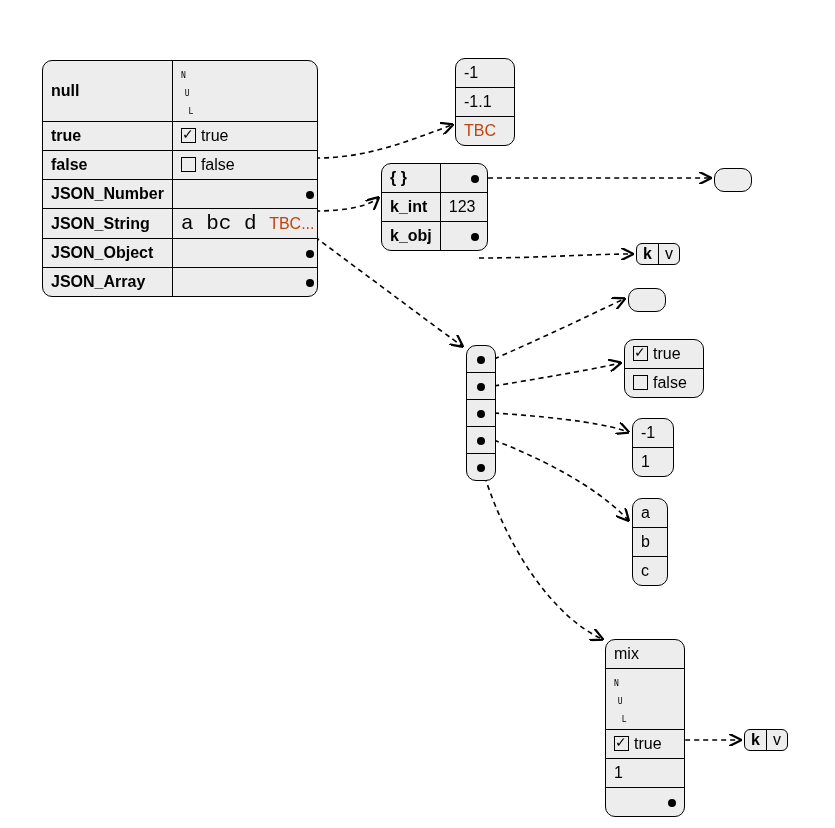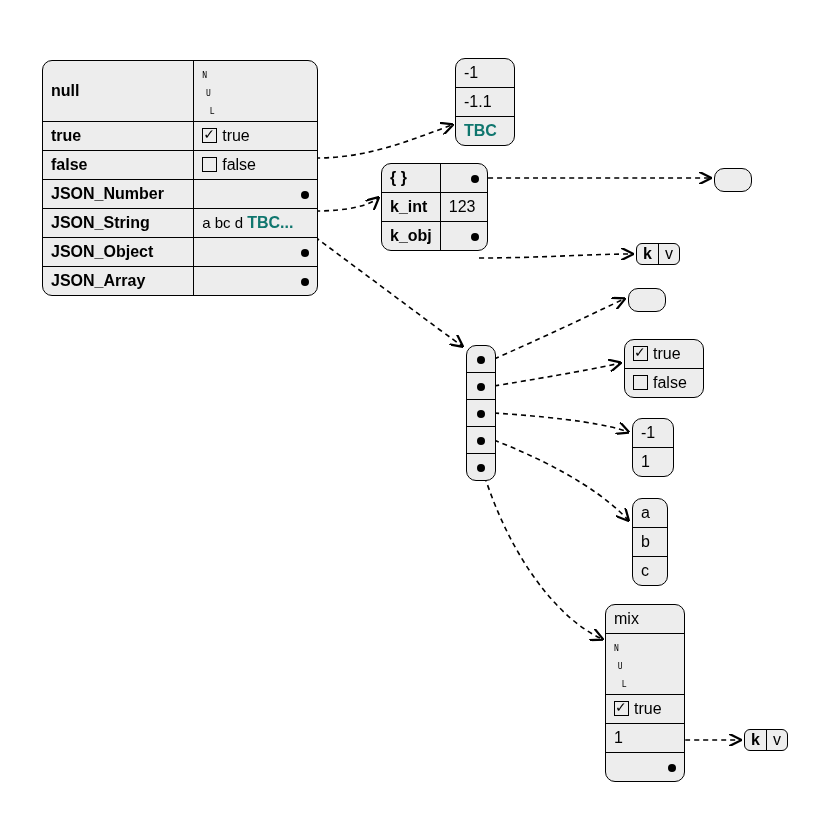--- a/index.html
+++ b/index.html
@@ -4,22 +4,22 @@
 <style>
   html,body{margin:0;padding:0;background:#fff;font-family:"Segoe UI",Arial,sans-serif;font-size:16px;color:#000}
   #canvas{position:relative;width:835px;height:828px}
   svg.arrows{position:absolute;left:0;top:0;width:835px;height:828px;pointer-events:none}
   .node{position:absolute;border:1.6px solid #000;border-radius:10px;background:#ededed;overflow:hidden}
   .node table{border-collapse:collapse;width:100%}
   .node td{border-top:1.6px solid #000;padding:3px 8px;height:22px;white-space:nowrap}
   .node tr:first-child td{border-top:none}
   .vsep{border-left:1.6px solid #000}
   .b{font-weight:700}
-  .tbc{color:#0f766e;font-weight:700}
-  .sp{font-family:Liberation Sans, sans-serif;font-size:15px}
+  .tbc{color:#c2410c;font-weight:400}
+  .sp{font-family:Liberation Mono, monospace;font-size:21px}
   .nul{font-family:monospace;font-size:8px;line-height:7px;letter-spacing:-1px}
   .dot{display:inline-block;width:8px;height:8px;border-radius:50%;background:#000;vertical-align:middle}
   .rcell{text-align:right}
   .pill{position:absolute;border:1.6px solid #000;border-radius:10px;background:#ededed;width:36px;height:22px}
   .mini{position:absolute;border:1.6px solid #000;border-radius:6px;background:#ededed}
   .mini .l,.mini .r{display:inline-block;padding:1px 6px;vertical-align:middle}
   .mini .r{border-left:1.6px solid #000}
   .chk{display:inline-block;width:13px;height:13px;border:1.4px solid #000;vertical-align:-2px;margin-right:5px;position:relative}
   .chk.on::after{content:"✓";position:absolute;left:0;top:-3px;font-size:14px}
   .stack{position:absolute;border:1.6px solid #000;border-radius:10px;background:#ededed;width:28px}
@@ -173,21 +173,21 @@
 <tr>
             <td><span>b</span></td>
           </tr>
 <tr>
             <td><span>c</span></td>
           </tr>
 </tbody>
       </table>
 </div>
 
-<div class="node" style="left:605px;top:604px;width:78px">
+<div class="node" style="left:605px;top:639px;width:78px">
 <table>
 <tbody>
           <tr>
             <td><span>mix</span></td>
           </tr>
 <tr>
             <td><span class="nul">N<br>&nbsp;U<br>&nbsp;&nbsp;L</span></td>
           </tr>
 <tr>
             <td><span class="chk on"></span><span>true</span></td>

